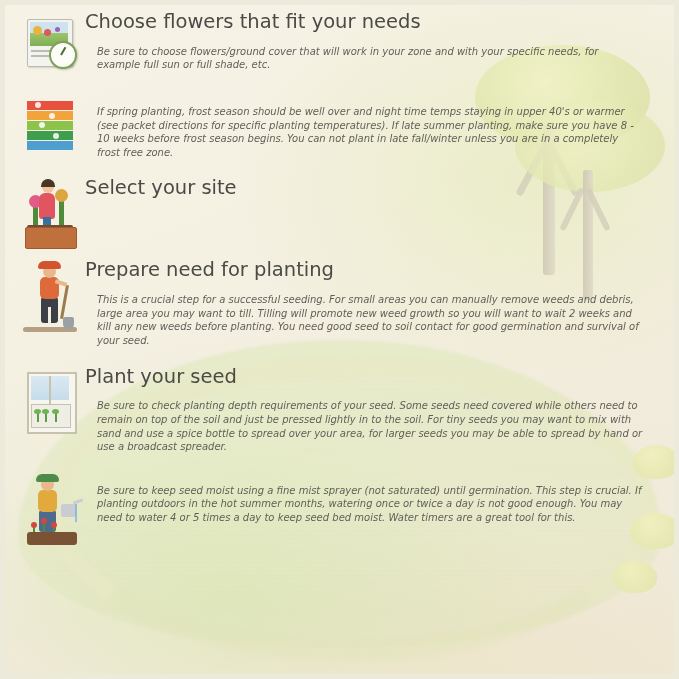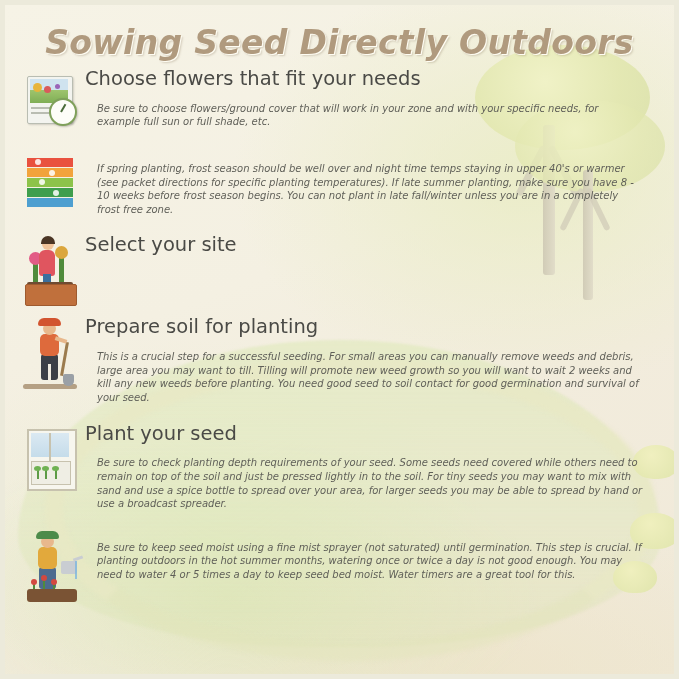--- a/index.html
+++ b/index.html
@@ -235,21 +235,20 @@
       <div class="canopy"></div>
         <div class="trunk"></div>
       <div class="branch b1"></div>
         <div class="branch b2"></div>
     </div>
     <div class="bush bush1"></div>
     <div class="bush bush2"></div>
     <div class="bush bush3"></div>
   </div>
 
-  <h1 class="title">Sowing Seed  Directly Outdoors</h1>
 
   <div class="steps">
 
     <div class="step">
       <div class="step-icon">
         <div class="ic pk-card"></div>
         <div class="ic pk-img"></div>
         <div class="ic pk-flower"></div>
         <div class="ic pk-line pk-l1"></div>
         <div class="ic pk-line pk-l2"></div>
@@ -303,21 +302,21 @@
         <div class="ic st4-shovel"></div>
         <div class="ic st4-blade"></div>
         <div class="ic st4-legs"></div>
         <div class="ic st4-leg-split"></div>
         <div class="ic st4-body"></div>
         <div class="ic st4-arm"></div>
         <div class="ic st4-head"></div>
         <div class="ic st4-hat"></div>
       </div>
       <div class="step-text">
-        <p class="step-title">Prepare soil for planting</p>
+        <p class="step-title">Prepare need for planting</p>
         <p class="step-body">This is a crucial step for a successful seeding. For small areas you can manually remove weeds and debris, large area you may want to till. Tilling will promote new weed growth so you will want to wait 2 weeks and kill any new weeds before planting. You need good seed to soil contact for good germination and survival of your seed.</p>
       </div>
     </div>
 
     <div class="step">
       <div class="step-icon">
         <div class="ic st5-win"></div>
         <div class="ic st5-pane"></div>
         <div class="ic st5-mull"></div>
         <div class="ic st5-tray"></div>

